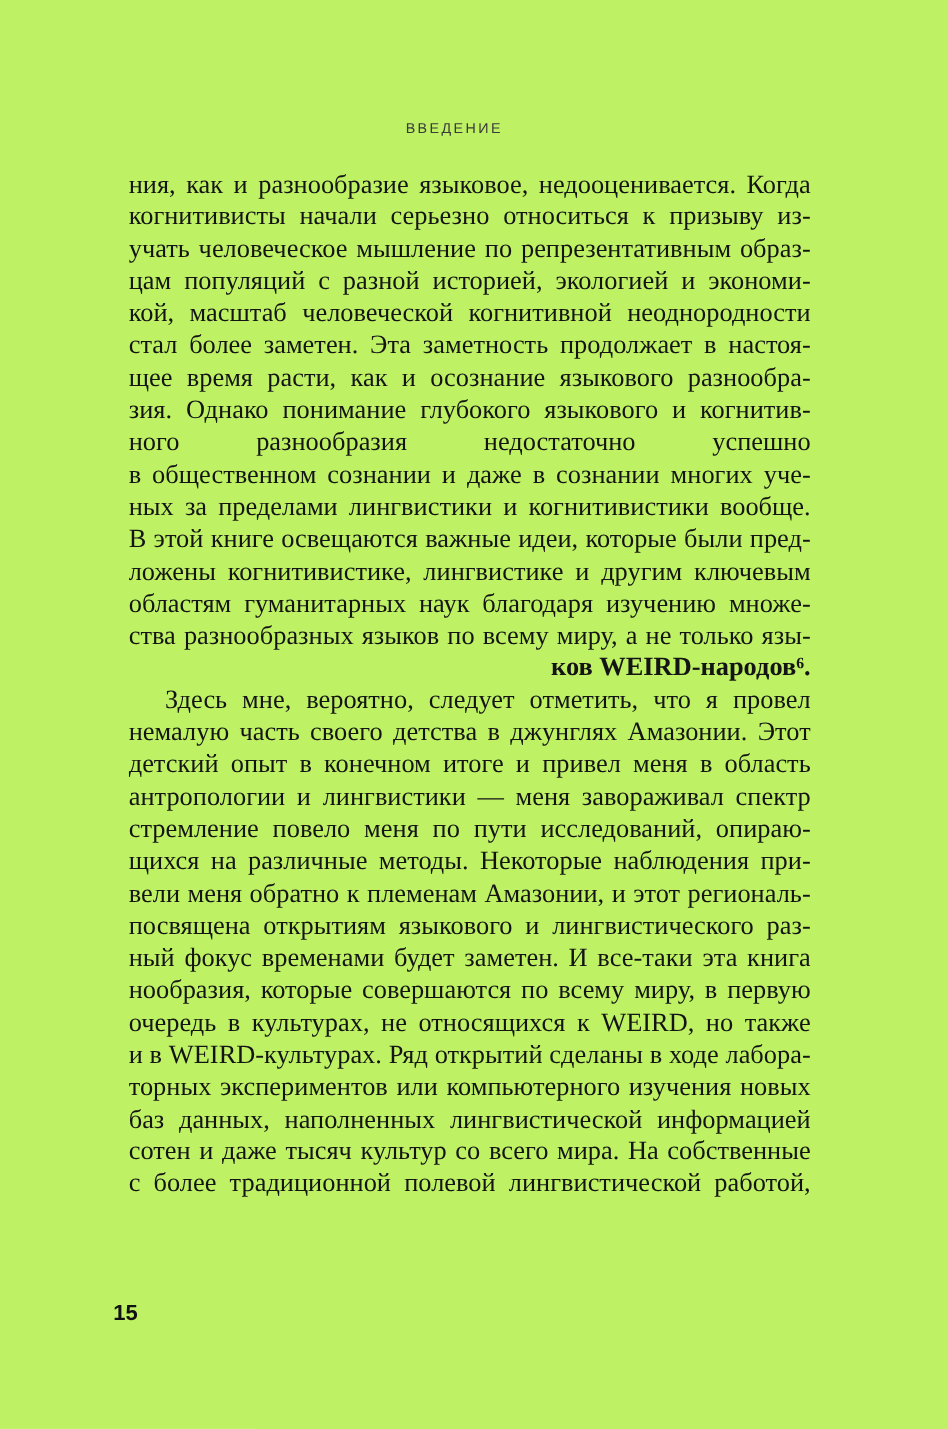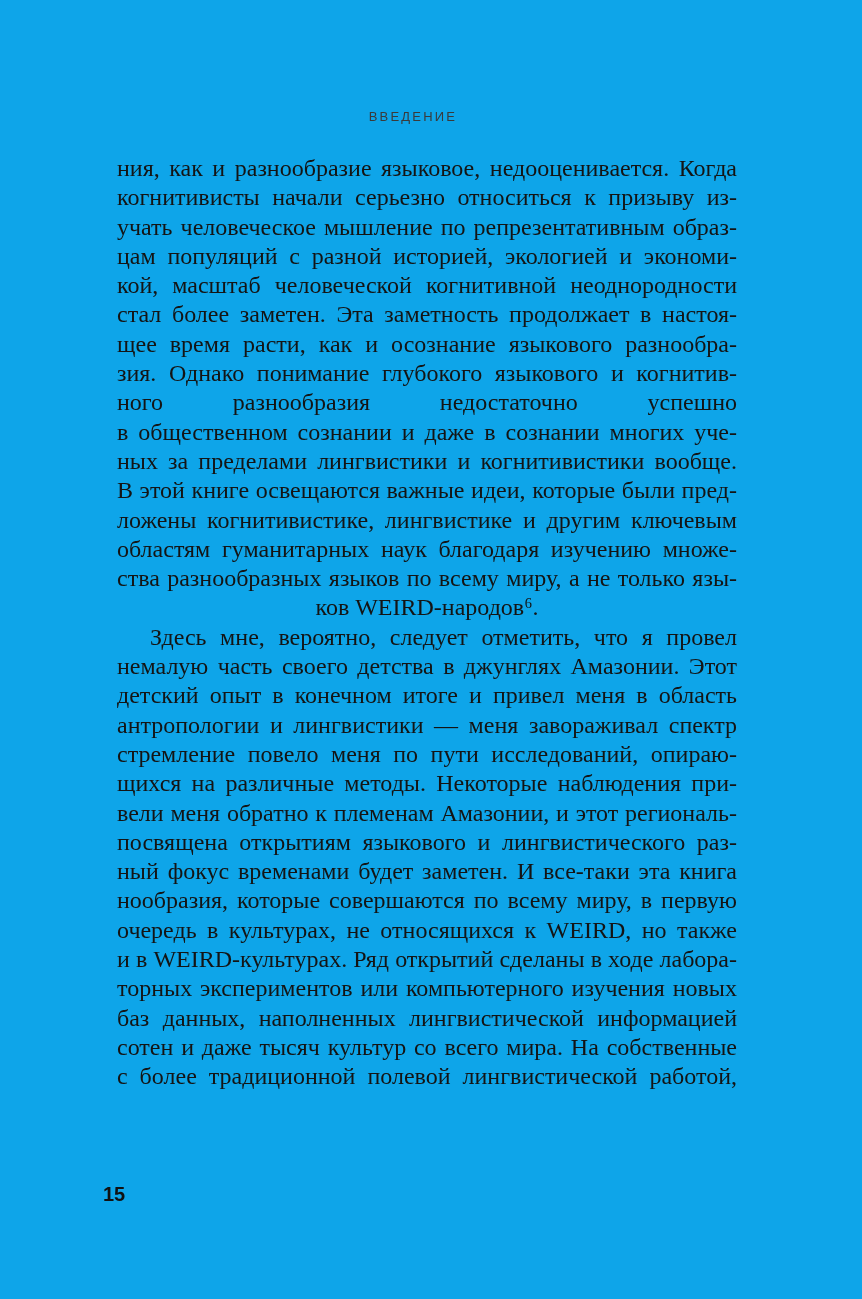--- a/index.html
+++ b/index.html
@@ -4,21 +4,21 @@
 <style>
   html, body {
     margin: 0;
     padding: 0;
     background: #ffffff;
   }
   .page {
     position: relative;
     width: 862px;
     height: 1299px;
-    background: #0ea5e9;
+    background: #bef264;
     overflow: hidden;
     font-family: "Liberation Serif", "DejaVu Serif", serif;
   }
   .running-head {
     position: absolute;
     top: 109px;
     left: 103px;
     width: 620px;
     text-align: center;
     font-family: "Liberation Sans", "DejaVu Sans", sans-serif;
@@ -46,21 +46,21 @@
     white-space: normal;
   }
   
   .line.just::after {
     content: "";
     display: inline-block;
     width: 100%;
     height: 0;
     vertical-align: top;
   }
-  .line.lastline { text-align: center; }
+  .line.lastline { text-align: right; font-weight: bold; }
   .line.indent { padding-left: 33px; }
   .page-number {
     position: absolute;
     top: 1183px;
     left: 103px;
     width: 620px;
     text-align: left;
     font-family: "Liberation Sans", "DejaVu Sans", sans-serif;
     font-size: 20px;
     font-weight: 700;

